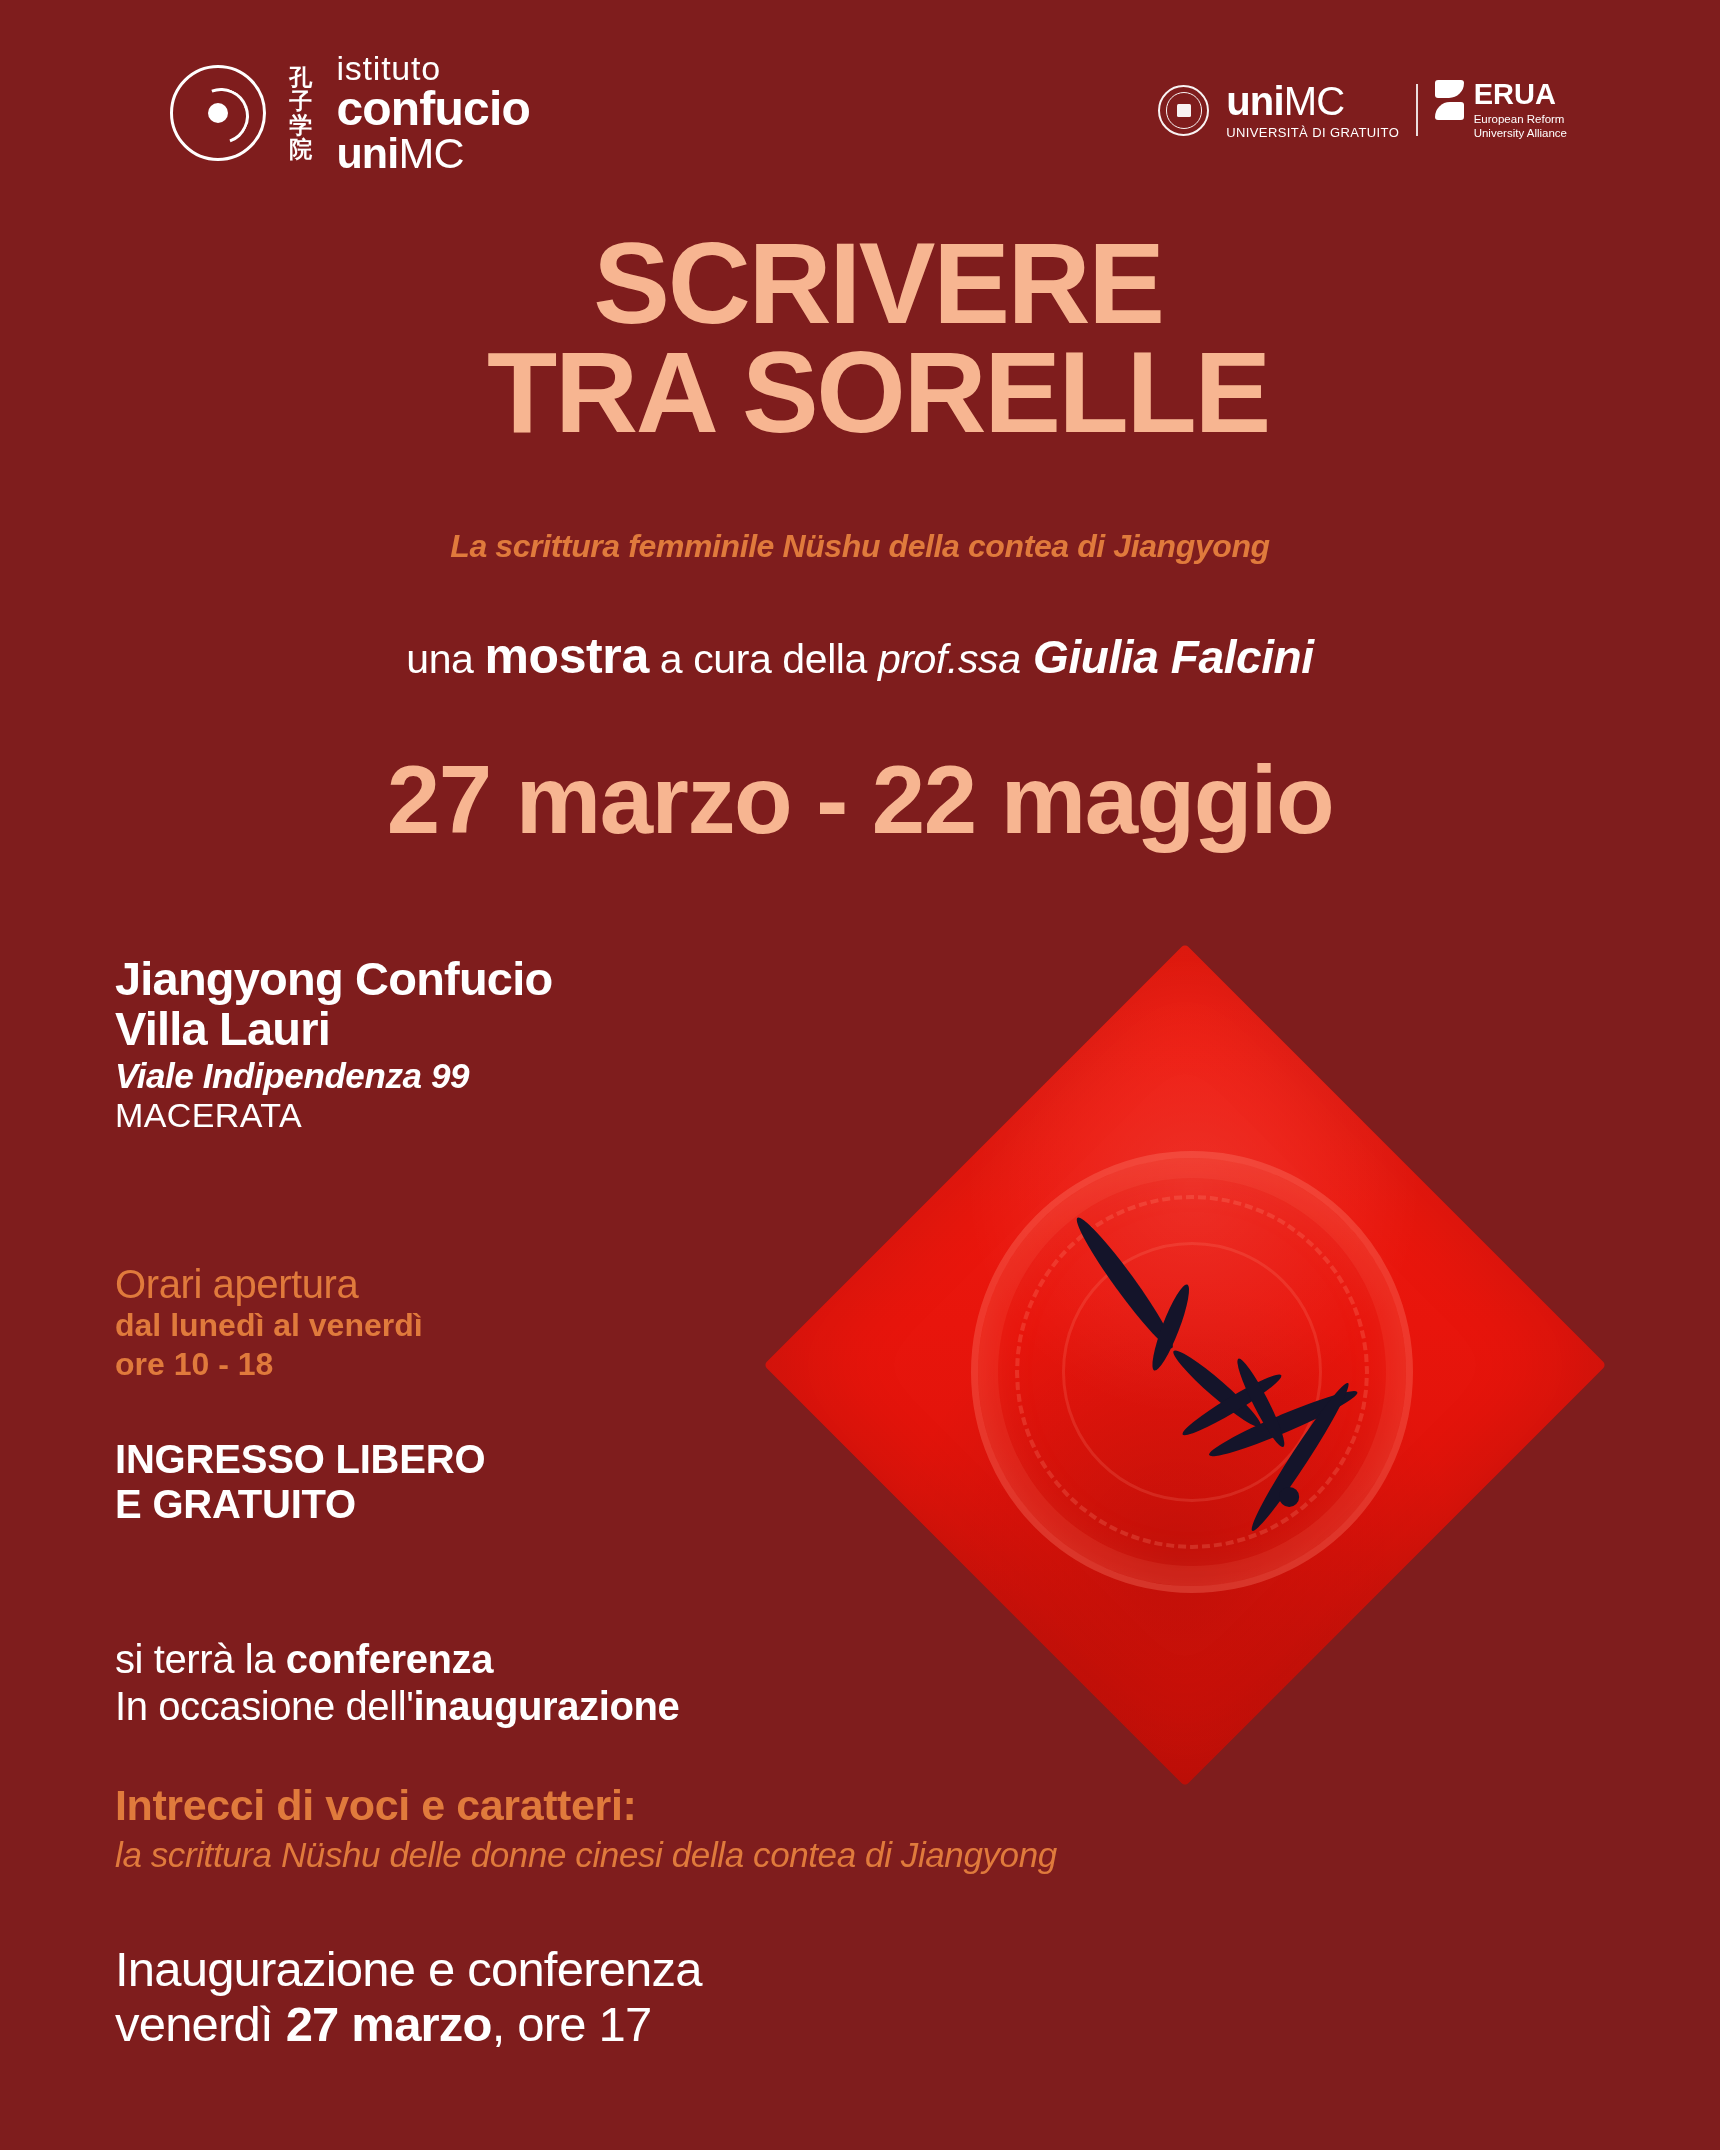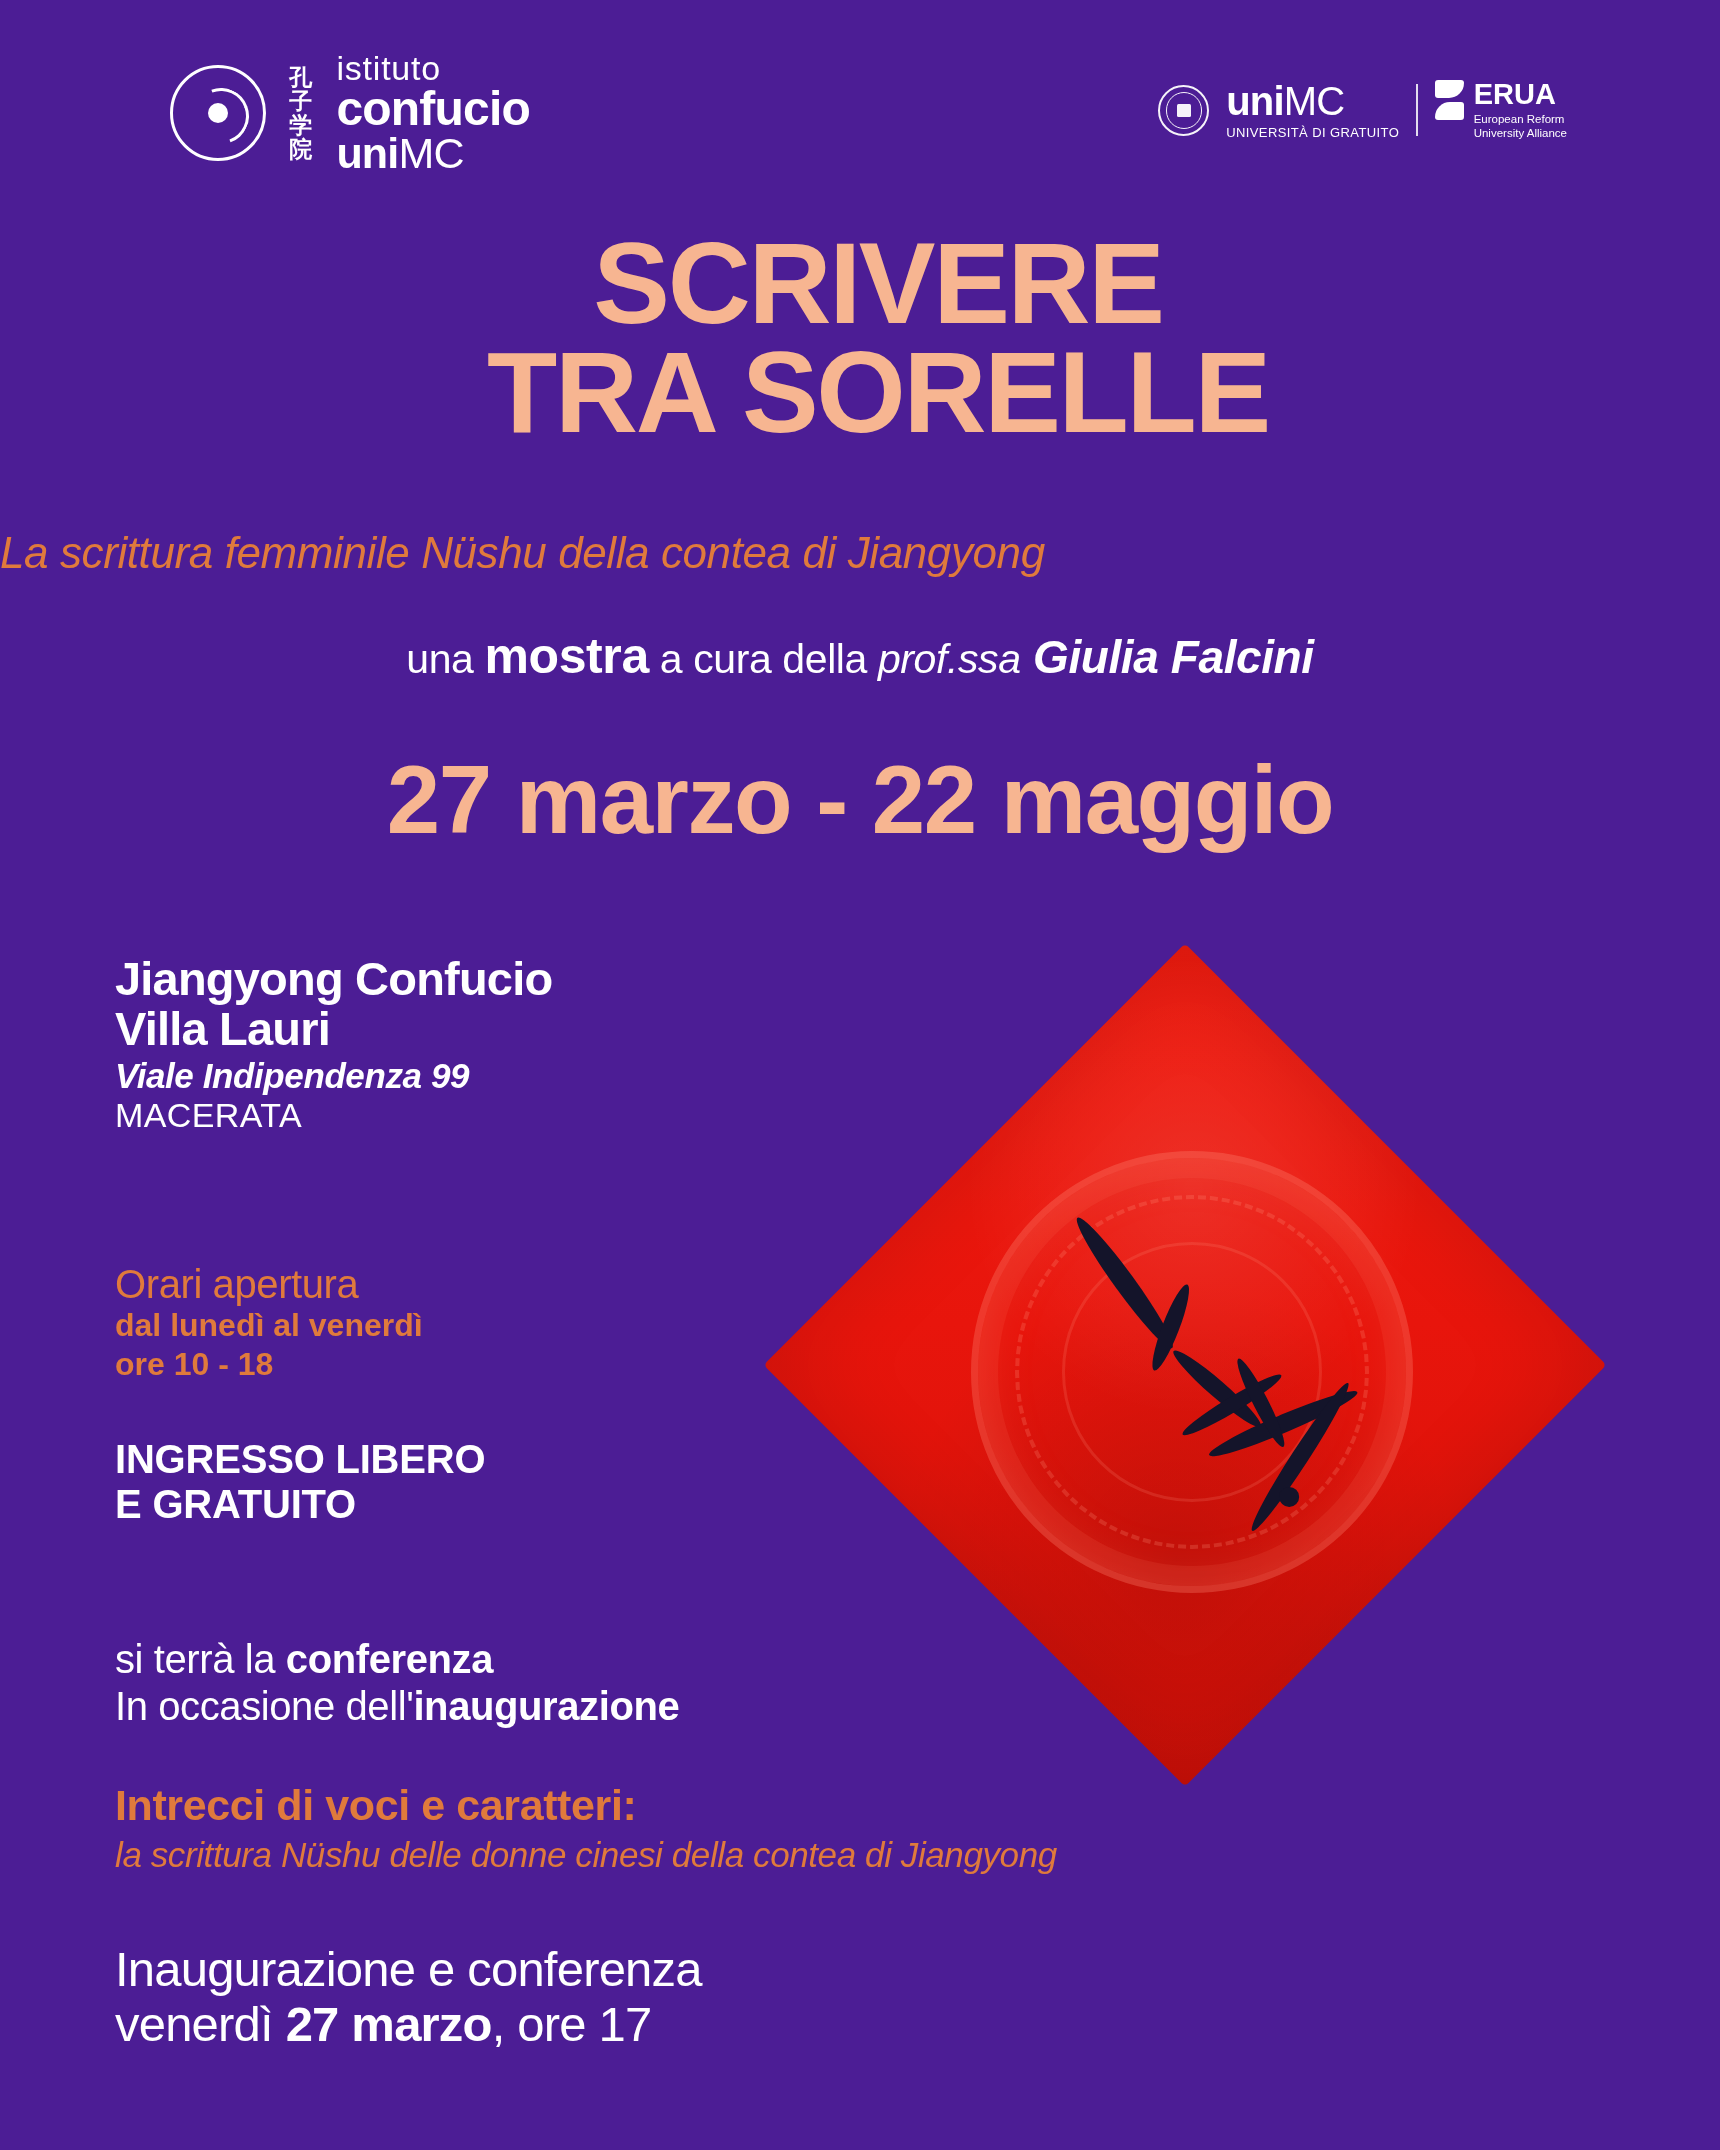--- a/index.html
+++ b/index.html
@@ -12,21 +12,21 @@
     height: 2151px;
     position: relative;
     overflow: hidden;
     font-family: "Liberation Sans", sans-serif;
     color: #ffffff;
   }
 
   .poster {
     position: absolute;
     inset: 0;
-    background: #4c1d95;
+    background: #7f1d1d;
   }
 
   
   .logo-confucio {
     position: absolute;
     left: 170px;
     top: 52px;
     display: flex;
     align-items: center;
     gap: 12.2px;
@@ -200,24 +200,25 @@
     font-weight: 700;
     font-size: 115px;
     line-height: .95;
     letter-spacing: -2.3px;
     padding-left: 36px;
   }
   .subtitle {
     position: absolute;
     left: 0; right: 0;
     top: 528px;
+    text-align: center;
     color: #e07a3c;
     font-style: italic;
-    font-weight: 400;
-    font-size: 44px;
+    font-weight: 700;
+    font-size: 32px;
     letter-spacing: -0.4px;
   }
   .curator {
     position: absolute;
     left: 0; right: 0;
     top: 627px;
     text-align: center;
     font-size: 41px;
     color: #ffffff;
     letter-spacing: -0.4px;

